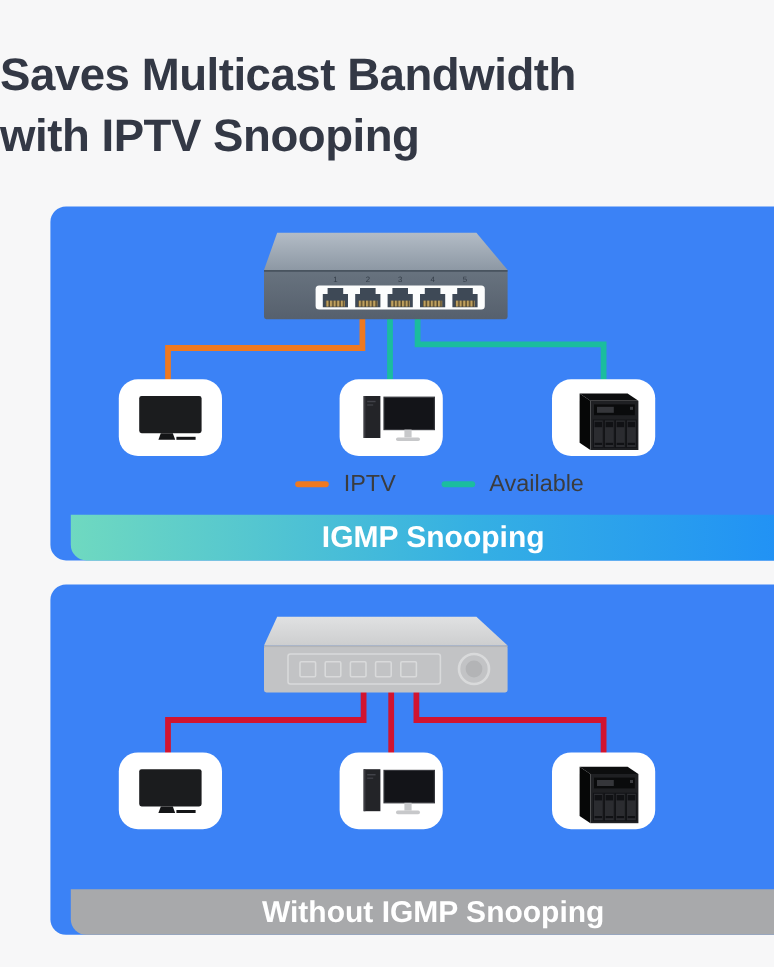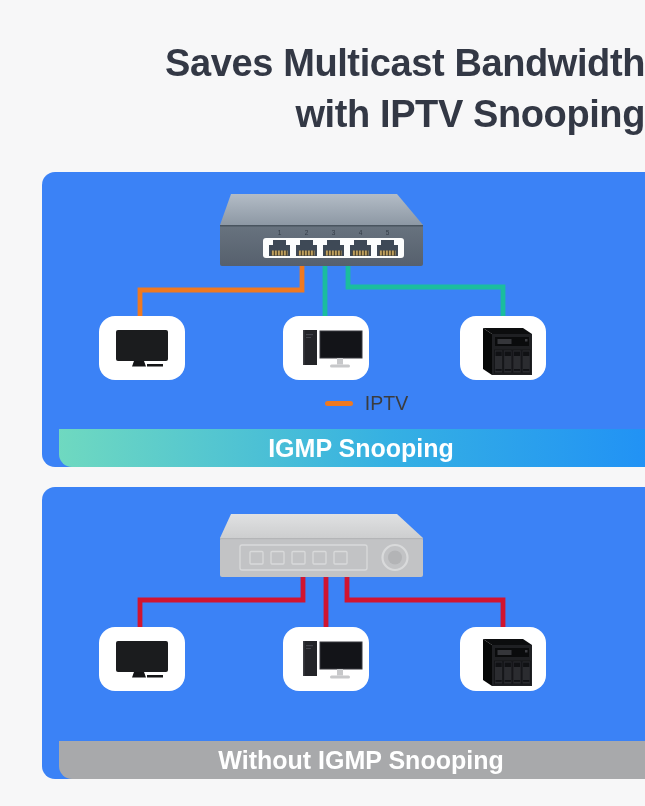--- a/index.html
+++ b/index.html
@@ -1,19 +1,19 @@
 <!DOCTYPE html>
 <html><head>
 <meta charset="utf-8">
 <style>
   * { margin:0; padding:0; box-sizing:border-box; }
   body { font-family:"Liberation Sans", sans-serif; background:#f7f7f8; }
   .page { position:relative; width:645px; height:806px; background:#f7f7f8; overflow:hidden; }
 
-  .title { position:absolute; top:38px; left:0; right:0; text-align:right;
+  .title { position:absolute; top:38px; left:0; right:0; text-align:left;
            font-size:38px; line-height:51px; font-weight:bold; color:#333845; letter-spacing:-0.4px; }
 
   .panel { position:absolute; left:42px; width:621px; background:#3b82f6; border-radius:13px; }
   .panel-top { top:172px; height:295px; }
   .panel-bottom { top:487px; height:292px; }
   .diagram { position:absolute; top:0; left:0; }
 
   .legend { position:absolute; display:flex; justify-content:center; align-items:center; gap:38px; }
   .legend-top { top:220px; left:28px; right:0; }
   .legend-bottom { top:217px; left:0; right:0; }
@@ -155,20 +155,24 @@
         <use href="#pc-icon" x="261" y="158"></use>
         <use href="#nas-icon" x="441" y="156"></use>
       </g>
     </svg>
 
     <div class="legend legend-top">
       <div class="legend-item">
         <span class="dash dash-orange"></span>
         <span class="legend-label">IPTV</span>
       </div>
+      <div class="legend-item">
+        <span class="dash dash-teal"></span>
+        <span class="legend-label">Available</span>
+      </div>
     </div>
 
     <div class="banner banner-gradient">IGMP Snooping</div>
   </section>
 
   <section class="panel panel-bottom">
     <svg class="diagram" width="563" height="292" viewBox="0 0 563 292">
 
       <g fill="none" stroke="#d11430" stroke-width="4.8">
         <path d="M261,80 V113 H98 V148"></path>

